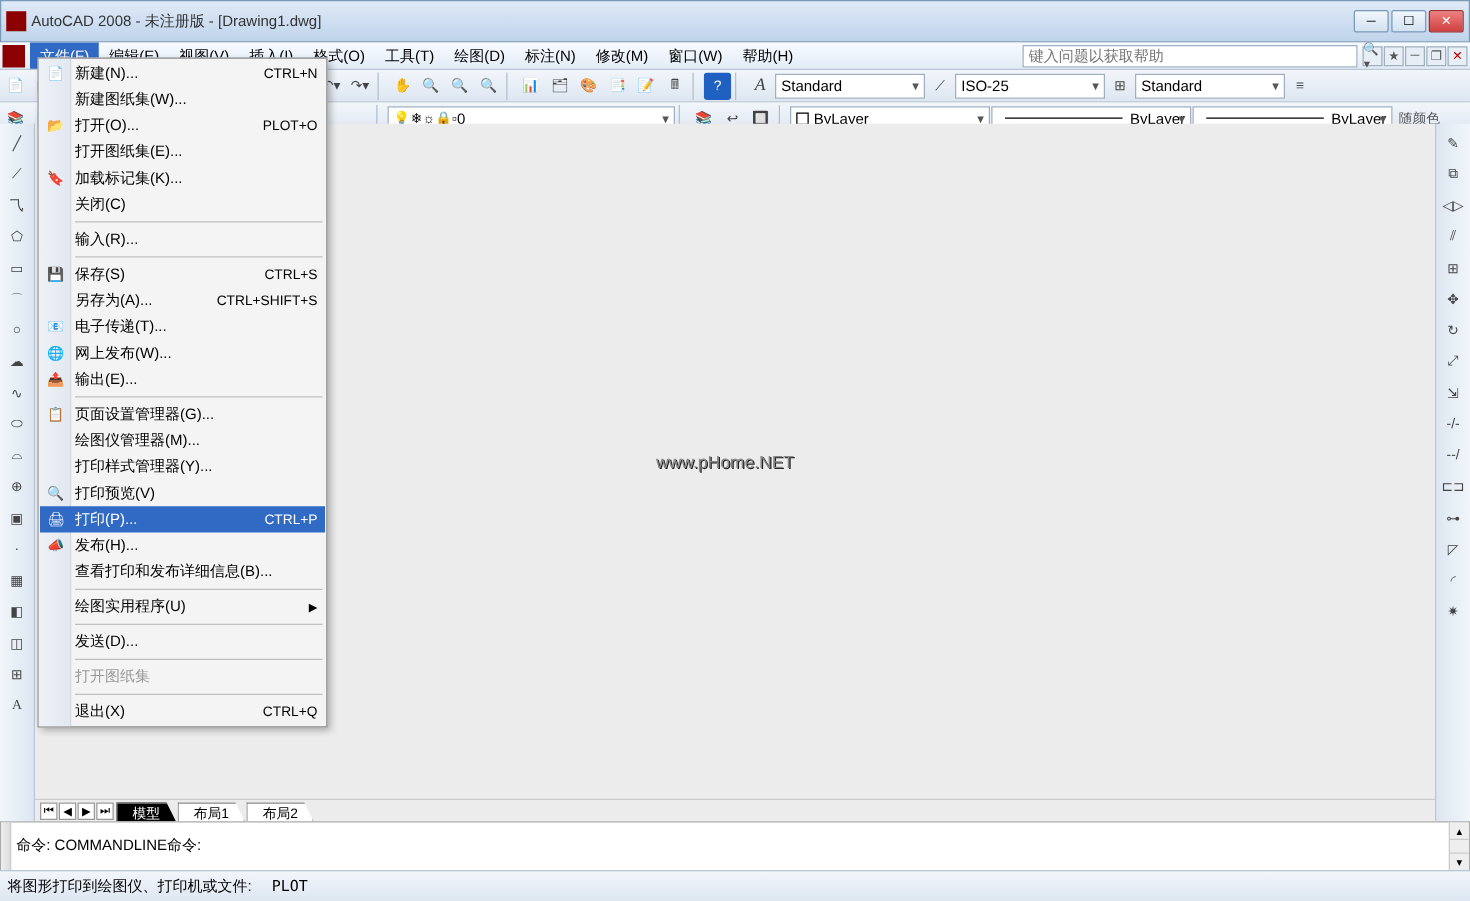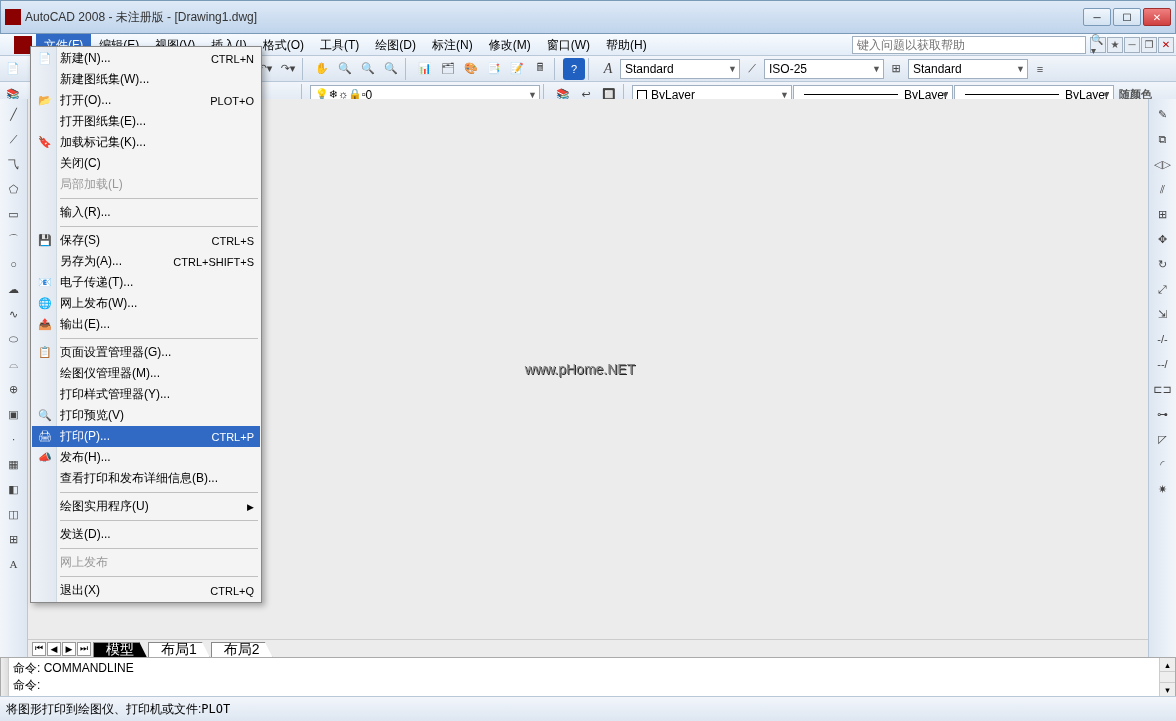--- a/index.html
+++ b/index.html
@@ -4,26 +4,26 @@
 <style>
 * { margin: 0; padding: 0; box-sizing: border-box; font-family: "Microsoft YaHei", "SimSun", Tahoma, sans-serif; font-size: 12px; }
 body { background: #e8e8e8; width: 1176px; height: 721px; overflow: hidden; position: relative; }
 .titlebar { height: 24px; background: linear-gradient(#dfeaf7, #bfd4eb); border: 1px solid #7a9ab8; display: flex; align-items: center; padding: 16px 4px; }
 .titlebar .icon { width: 16px; height: 16px; background: #8b0000; margin-right: 4px; }
 .titlebar .title { flex: 1; color: #333; }
 .winbtns { display: flex; gap: 2px; }
 .winbtn { width: 28px; height: 18px; border: 1px solid #7a9ab8; background: linear-gradient(#f0f6fc,#d3e2f1); border-radius: 2px; display:flex; align-items:center; justify-content:center; font-size:10px; }
 .winbtn.close { background: linear-gradient(#f08080,#d04040); color:#fff; border-color:#a03030; }
 
-.menubar { height: 22px; background: linear-gradient(#f7fbff,#e3ecf7); border-bottom: 1px solid #b8c8d8; display: flex; align-items: stretch; padding-left: 14px; }
+.menubar { height: 22px; background: linear-gradient(#f7fbff,#e3ecf7); border-bottom: 1px solid #b8c8d8; display: flex; align-items: stretch; padding-left: 2px; }
 .menubar .appicon { width: 18px; height: 18px; background:#8b0000; margin:2px 4px 0 0; }
 .menuitem { padding: 3px 8px; cursor: default; }
 .menuitem.active { background: #316ac5; color: #fff; }
 .menubar .spacer { flex:1; }
-.helpbox { width: 234px; border:1px solid #a0b0c0; background:#fff; height:18px; margin:2px 4px 0 0; padding:1px 4px; color:#1d4ed8; }
+.helpbox { width: 268px; border:1px solid #a0b0c0; background:#fff; height:18px; margin:2px 4px 0 0; padding:1px 4px; color:#1d4ed8; }
 .docbtns { display:flex; gap:1px; padding-right:2px; align-items:center; }
 .docbtn { width:16px; height:16px; border:1px solid #a0b0c0; background:#e8eef6; display:flex; align-items:center; justify-content:center; font-size:10px; color:#555;}
 .docbtn.closex { color:#b00;}
 
 .toolbar-row { height: 26px; background: linear-gradient(#f2f6fb,#dde6f1); border-bottom:1px solid #b8c8d8; display:flex; align-items:center; padding:0 2px; gap:1px; overflow:hidden; }
 .tb { width:22px; height:22px; border:1px solid transparent; display:flex; align-items:center; justify-content:center; font-size:11px; color:#444;}
 .tsep { width: 6px; height:22px; border-left:1px solid #b0c0d0; margin:0 2px; }
 .tdrop { width:120px; height:20px; border:1px solid #a0b0c0; background:#fff; display:flex; align-items:center; padding:0 4px; position:relative; font-size:11px;}
 .tdrop .dd { position:absolute; right:2px; font-size:9px; color:#555; }
 .tdrop.wide { width: 160px; }
@@ -32,50 +32,50 @@
 .lefttb { width:28px; background:linear-gradient(90deg,#f2f6fb,#dde6f1); border-right:1px solid #b8c8d8; display:flex; flex-direction:column; align-items:center; padding-top:4px; gap:3px;}
 .lefttb .tb, .righttb .tb { width:22px; height:22px; }
 .righttb { width:28px; background:linear-gradient(90deg,#dde6f1,#f2f6fb); border-left:1px solid #b8c8d8; display:flex; flex-direction:column; align-items:center; padding-top:4px; gap:3px;}
 .canvas-wrap { flex:1; display:flex; flex-direction:column; background:#ececec; }
 .canvas { flex:1; background:#000; position:relative; margin:0; }
 .canvas .wm { position:absolute; top:50%; left:50%; transform:translate(-50%,-50%); color:#888; text-shadow:1px 1px 0 #222; font-size:14px;}
 .vscroll { width:16px; background:#e8e8e8; border-left:1px solid #ccc; }
 .canvas-row { flex:1; display:flex;align-items:center; }
 .tabs-row { height:18px; background:#ececec; border-top:1px solid #ccc; display:flex; align-items:center; padding-left:4px; }
 .navbtn { width:14px; height:14px; border:1px solid #999; background:#fff; display:flex; align-items:center; justify-content:center; font-size:9px; margin-right:1px;}
-.tab { height:16px; padding:0 12px; border:1px solid #888; border-bottom:none; background:#fff; margin-left:1px; display:flex; align-items:center; font-size:14px; position:relative; top:1px; clip-path: polygon(0 0, calc(100% - 8px) 0, 100% 100%, 0 100%);}
+.tab { height:16px; padding:0 12px; border:1px solid #888; border-bottom:none; background:#fff; margin-left:1px; display:flex; align-items:center; font-size:11px; position:relative; top:1px; clip-path: polygon(0 0, calc(100% - 8px) 0, 100% 100%, 0 100%);}
 .tab.active { background:#000; color:#fff; }
 .hscroll { position:absolute; bottom:40px; left:28px; right:44px; height:16px; background:#e8e8e8; border:1px solid #ccc; display:flex; }
 .hscroll .track { flex:1; }
 .hscroll .sb { width:16px; border-left:1px solid #ccc; border-right:1px solid #ccc; display:flex; align-items:center; justify-content:center; font-size:9px;}
 
 .cmdarea { position:absolute; left:0; right:0; bottom:24px; height:40px; background:#fff; border:1px solid #aaa; display:flex;}
 .cmdgrip { width:8px; background:linear-gradient(90deg,#eee,#ddd); border-right:1px solid #ccc;}
-.cmdtext { flex:1; display:flex; flex-direction:column; font-family: "SimSun", monospace; font-size:12px; padding:2px 4px;}
+.cmdtext { flex:1; display:flex; flex-direction:row; font-family: "SimSun", monospace; font-size:12px; padding:2px 4px;align-items:center;}
 .cmdtext .line { height:18px; }
 .cmdscroll { width:16px; background:#eee; border-left:1px solid #ccc; display:flex; flex-direction:column;}
 .cmdscroll .sb { height:14px; border-bottom:1px solid #ccc; font-size:9px; display:flex; align-items:center; justify-content:center;}
 .cmdscroll .sb:last-child{border-top:1px solid #ccc; border-bottom:none; margin-top:auto;}
 
-.statusbar { position:absolute; left:0; right:0; bottom:0; height:24px; background:linear-gradient(#f2f6fb,#dde6f1); border-top:1px solid #b8c8d8; display:flex; align-items:center; padding:12px 6px; gap:0; font-size:12px;}
+.statusbar { position:absolute; left:0; right:0; bottom:0; height:24px; background:linear-gradient(#f2f6fb,#dde6f1); border-top:1px solid #b8c8d8; display:flex; align-items:center; padding:12px 6px; gap:16px; font-size:12px;}
 .statusbar .cmd { font-family: "SimSun", monospace; }
 
 
 .menu { position:absolute; top:46px; left:30px; width:232px; background:#f4f4f4; border:1px solid #888; box-shadow:3px 3px 6px rgba(0,0,0,0.3); z-index:100; padding:1px;}
 .menu .mrow { height:21px; display:flex; align-items:center; padding-left:28px; padding-right:6px; position:relative; cursor:default; color:#000;}
 .menu .mrow.highlight { background:#316ac5; color:#fff; }
 .menu .mrow.disabled { color:#999; }
 .menu .mrow .mi { position:absolute; left:4px; width:18px; height:18px; display:flex; align-items:center; justify-content:center; font-size:11px;}
 .menu .mrow .label { flex:1; }
 .menu .mrow .shortcut { color:inherit; font-size:11px; }
 .menu .mrow .arrow { font-size:9px; }
 .menu .sep { height:1px; background:#c0c0c0; margin:3px 2px 3px 28px; }
 .menu .iconcol { position:absolute; left:0; top:0; bottom:0; width:26px; background:linear-gradient(90deg,#eef2f8,#e2e8f0); border-right:1px solid #d0d8e0; z-index:-1;}
 
-.xtra-label { color:#555; font-size:11px; margin-left:4px;font-weight:bold;}
+.xtra-label { color:#555; font-size:11px; margin-left:4px;}
 </style>
 </head>
 <body>
 
 <div class="titlebar">
   <div class="icon"></div>
   <div class="title">AutoCAD 2008 - 未注册版 - [Drawing1.dwg]</div>
   <div class="winbtns">
     <div class="winbtn">─</div>
     <div class="winbtn">☐</div>
@@ -265,24 +265,20 @@
         <span class="label">打开图纸集(E)...</span>
       </div>
       <div class="mrow">
         <span class="mi">🔖</span>
         <span class="label">加载标记集(K)...</span>
       </div>
       <div class="mrow">
         <span class="mi"></span>
         <span class="label">关闭(C)</span>
       </div>
-      <div class="mrow disabled">
-        <span class="mi"></span>
-        <span class="label">局部加载(L)</span>
-      </div>
       <div class="sep"></div>
       <div class="mrow">
         <span class="mi"></span>
         <span class="label">输入(R)...</span>
       </div>
       <div class="sep"></div>
       <div class="mrow">
         <span class="mi">💾</span>
         <span class="label">保存(S)</span>
         <span class="shortcut">CTRL+S</span>
@@ -341,21 +337,21 @@
         <span class="arrow">▶</span>
       </div>
       <div class="sep"></div>
       <div class="mrow">
         <span class="mi"></span>
         <span class="label">发送(D)...</span>
       </div>
       <div class="sep"></div>
       <div class="mrow disabled">
         <span class="mi"></span>
-        <span class="label">网上发布</span>
+        <span class="label">打开图纸集</span>
       </div>
       <div class="sep"></div>
       <div class="mrow">
         <span class="mi"></span>
         <span class="label">退出(X)</span>
         <span class="shortcut">CTRL+Q</span>
       </div>
     </div>
 </div>
 

